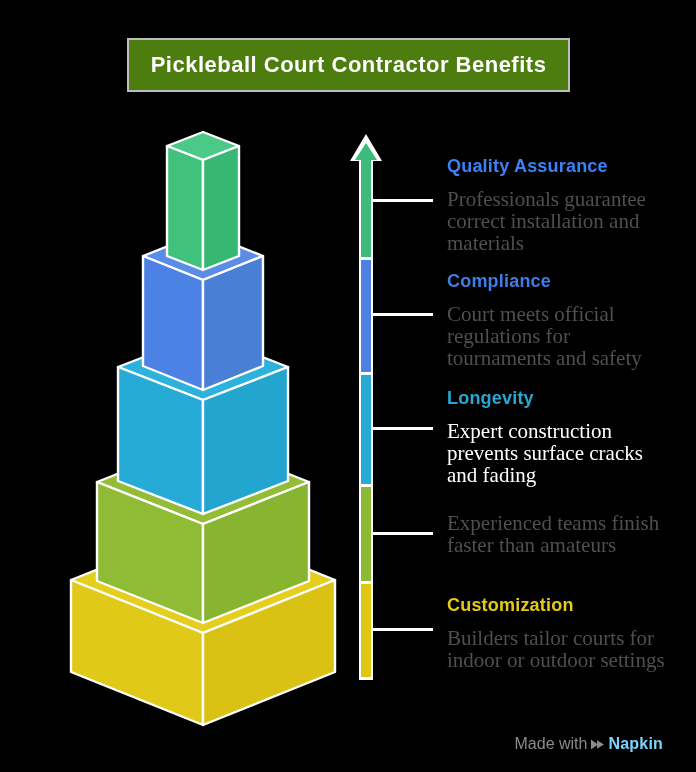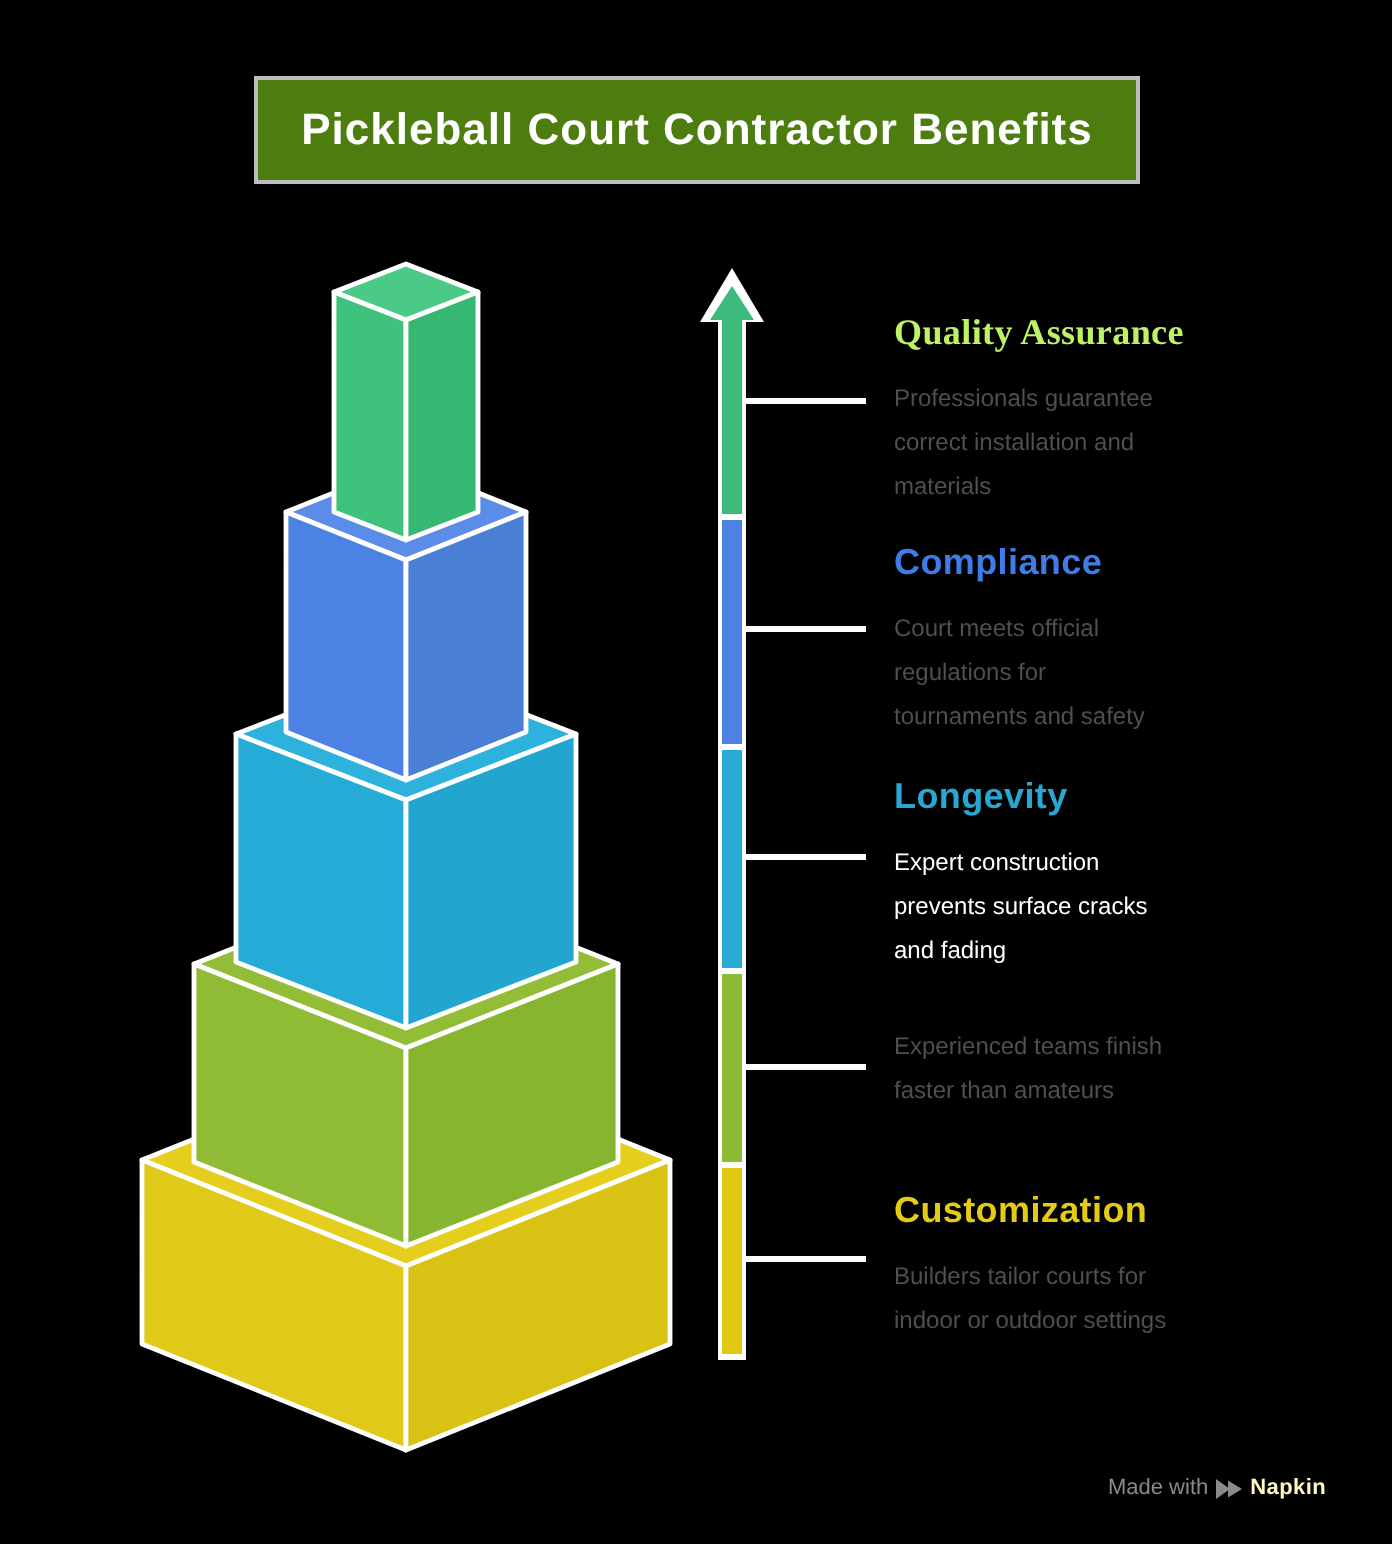--- a/index.html
+++ b/index.html
@@ -9,24 +9,24 @@
   }
   .title-box{
     position:absolute;left:127px;top:38px;width:443px;height:54px;
     border:2px solid;box-sizing:border-box;
     display:flex;align-items:center;justify-content:center;
     font-size:22px;font-weight:bold;letter-spacing:.5px;white-space:nowrap;
   }
   #infographic{position:absolute;left:0;top:0;}
   .benefit{position:absolute;left:447px;width:220px;}
   .benefit h3{margin:0;font-size:18px;font-weight:bold;letter-spacing:.2px;}
-  .benefit p{margin:11px 0 0;font-size:12px;line-height:22px;white-space:pre-line;}
+  .benefit p{margin:11px 0 0;font-size:21px;line-height:22px;white-space:pre-line;font-family:Liberation Serif, serif;}
   .credit{
     position:absolute;top:735px;right:33px;height:18px;
-    display:flex;align-items:center;gap:3px;font-size:11px;
+    display:flex;align-items:center;gap:3px;font-size:16px;
   }
   .credit .brand{font-weight:bold;letter-spacing:.2px;}
 </style>
 </head>
 <body style="background-color: rgb(0, 0, 0);">
 
 <div class="title-box" style="background-color: #4d7c0f; border-color: rgb(189, 189, 189); color: rgb(255, 255, 255);">Pickleball Court Contractor Benefits</div>
 
 <svg id="infographic" width="696" height="772" viewBox="0 0 696 772">
     <g>
@@ -65,21 +65,21 @@
       <polygon points="366,143 355,160 377,160" fill="#3cbb7c"></polygon>
       <rect x="361" y="158" width="10" height="99" fill="#3cbb7c"></rect>
       <rect x="361" y="260" width="10" height="112" fill="#4d82e2"></rect>
       <rect x="361" y="375" width="10" height="109" fill="#27aad4"></rect>
       <rect x="361" y="487" width="10" height="94" fill="#8cba35"></rect>
       <rect x="361" y="584" width="10" height="93" fill="#e0c713"></rect>
     </g>
   </svg>
 
 <div class="benefit" style="top:156px">
-  <h3 style="color: #bef264; font-family: Liberation Serif, serif;">Quality Assurance</h3>
+  <h3 style="color: #3b82f6;">Quality Assurance</h3>
   <p style="color: rgb(79, 79, 79);">Professionals guarantee
 correct installation and
 materials</p>
 </div>
 
 <div class="benefit" style="top:271px">
   <h3 style="color: rgb(62, 125, 232);">Compliance</h3>
   <p style="color: rgb(79, 79, 79);">Court meets official
 regulations for
 tournaments and safety</p>
@@ -102,14 +102,14 @@
   <p style="color: rgb(79, 79, 79);">Builders tailor courts for
 indoor or outdoor settings</p>
 </div>
 
 <div class="credit">
   <span style="color: rgb(138, 138, 138);">Made with</span>
   <svg width="15" height="11" viewBox="0 0 15 11">
     <path d="M1,0.5 L8,5.5 L1,10.5 Z" fill="#8a8a8a"></path>
     <path d="M7,1.3 L14,5.5 L7,9.7 Z" fill="#8a8a8a"></path>
   </svg>
-  <span class="brand" style="color: #fef9c3;">Napkin</span>
+  <span class="brand" style="color: #7dd3fc;">Napkin</span>
 </div>
 
 </body></html>

